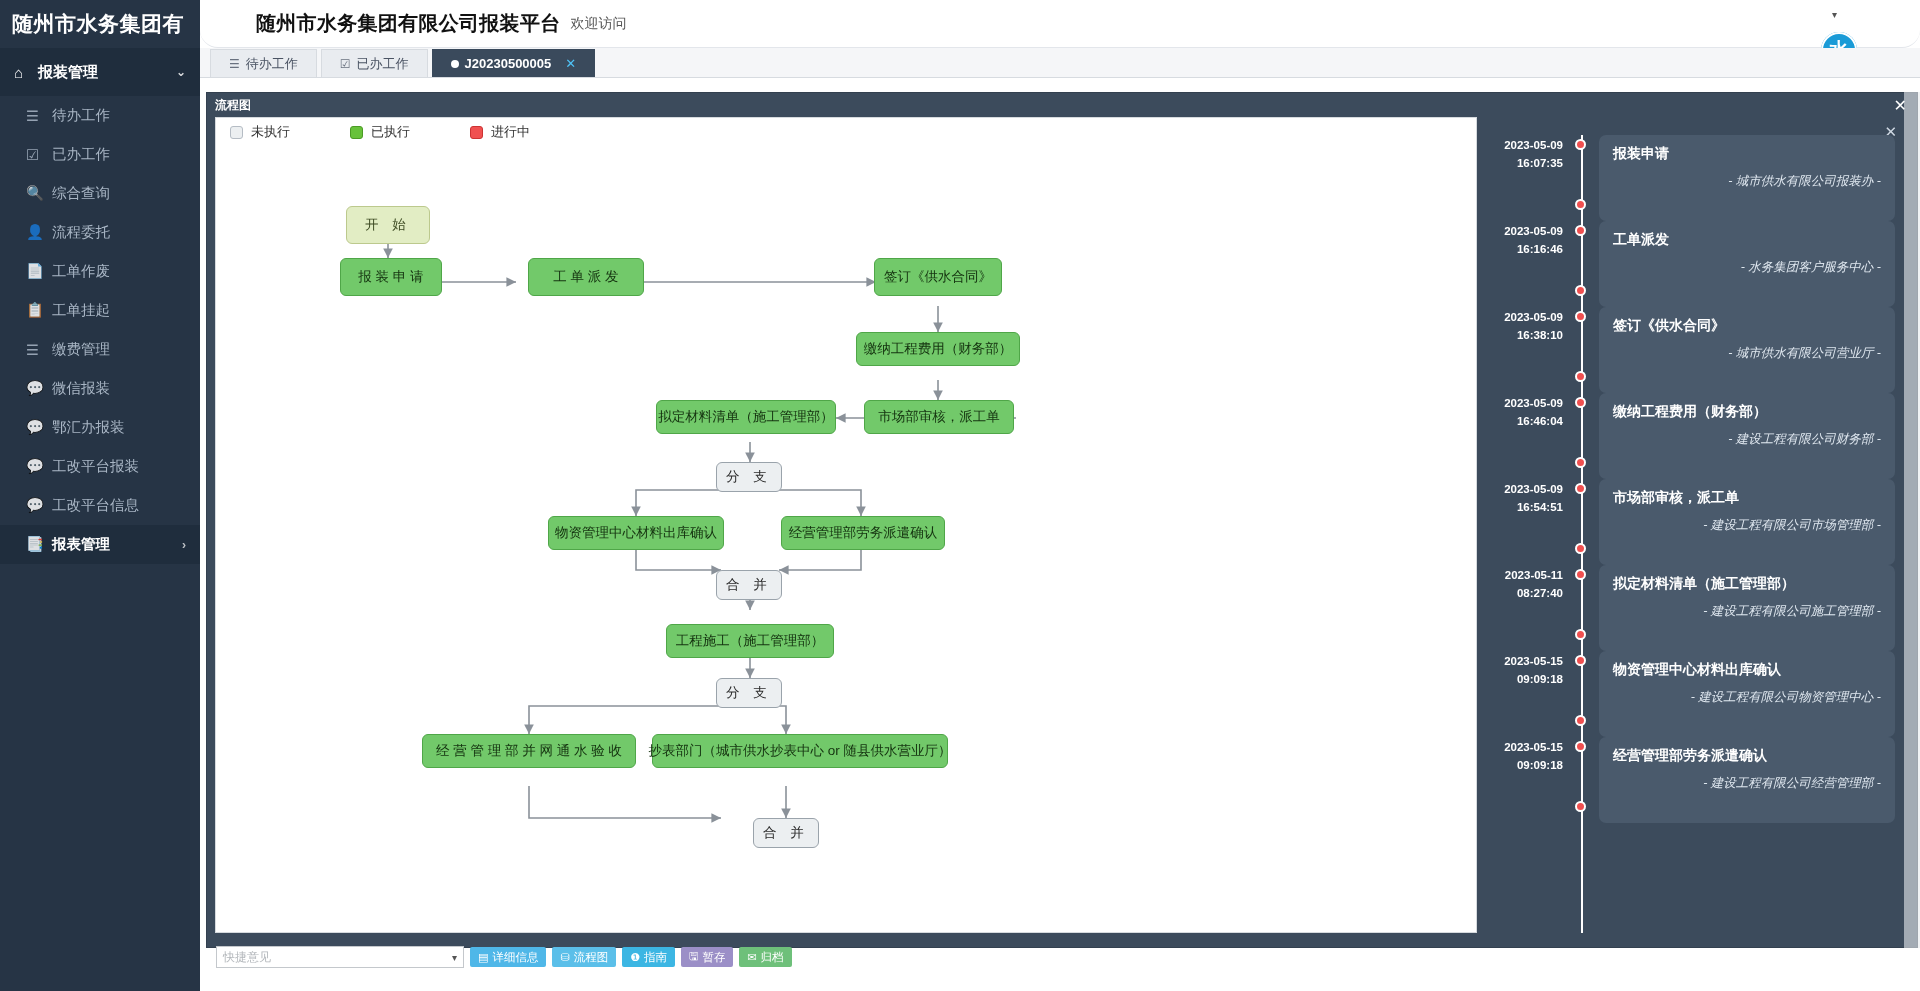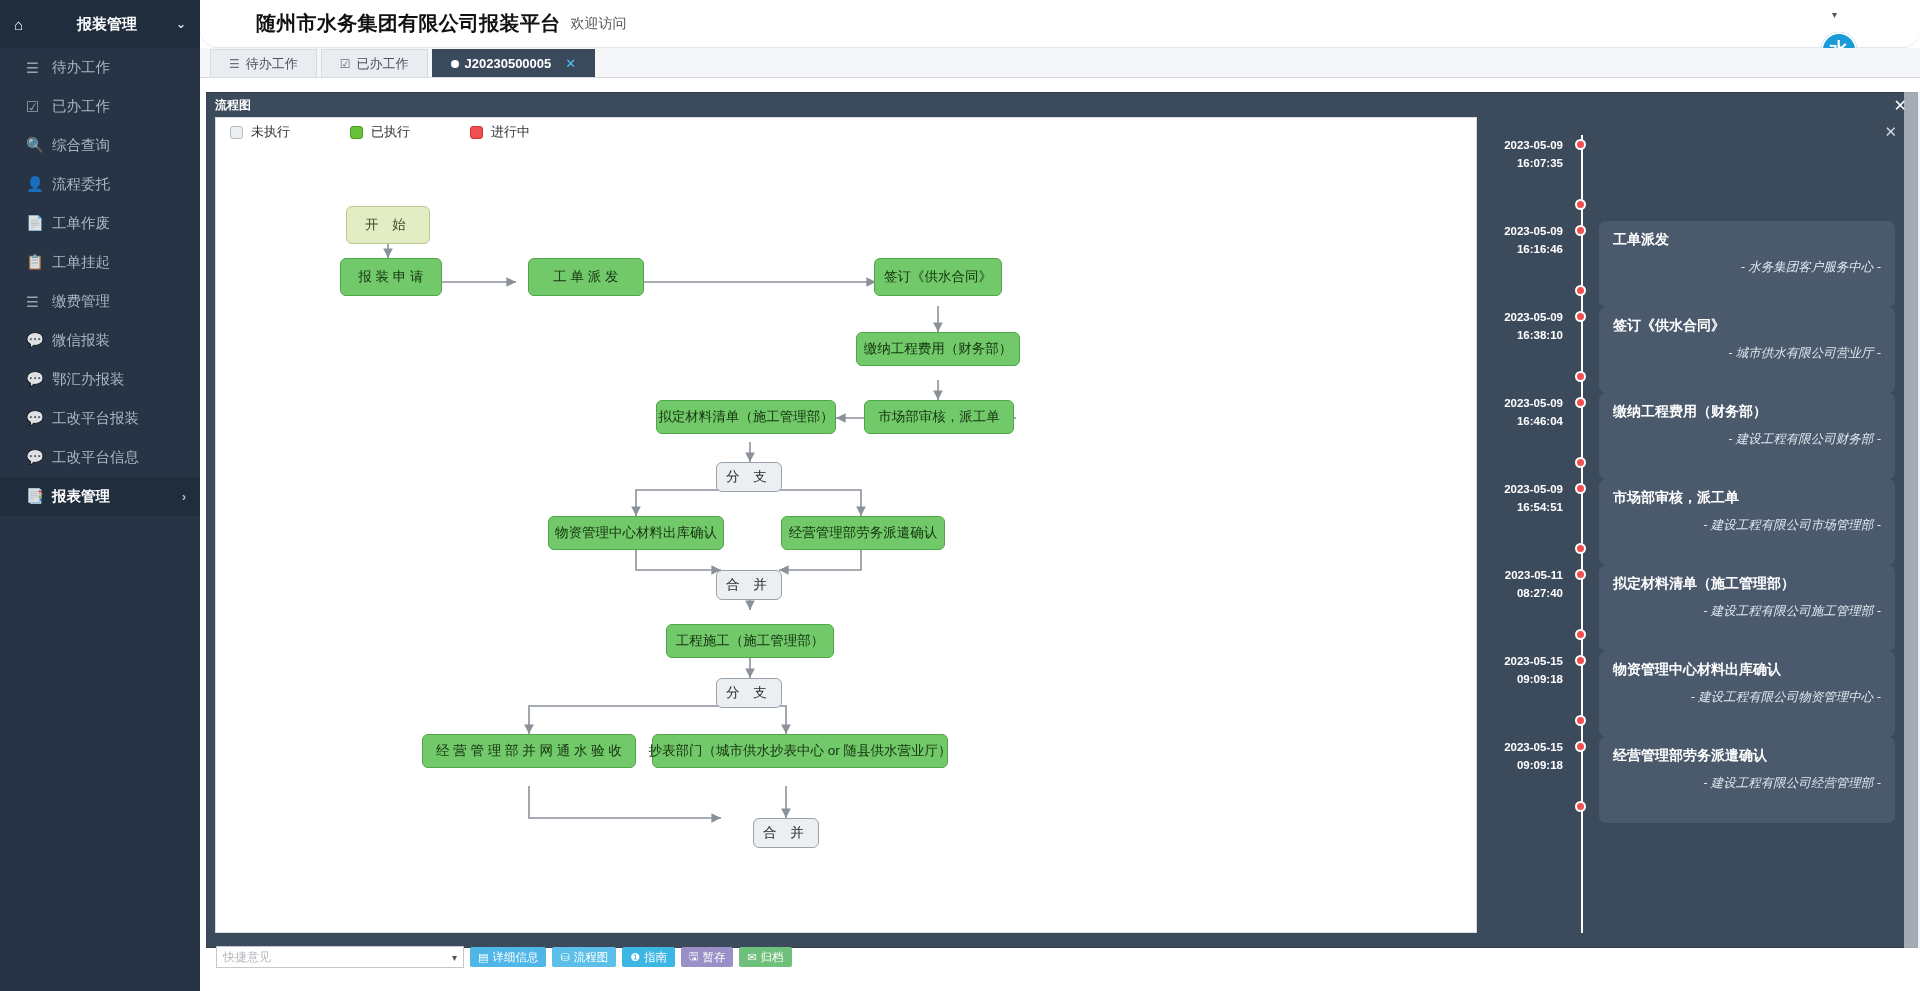--- a/index.html
+++ b/index.html
@@ -20,21 +20,21 @@
     color: #fff; font-size: 21px; font-weight: bold;
     white-space: nowrap; overflow: hidden;
     letter-spacing: .5px;
   }
   .menu-group {
     height: 48px; display: flex; align-items: center;
     background: #1f2d3d; color: #fff; font-weight: bold;
     font-size: 15px; padding: 0 14px; cursor: pointer;
   }
   .menu-group .gicon { width: 24px; font-size: 15px; display:inline-block; }
-  .menu-group .gtext { flex: 1; text-align: center; }
+  .menu-group .gtext { flex: 1; }
   .menu-group .gchev { font-size: 12px; opacity: .85; }
 
   .menu-item {
     height: 39px; display: flex; align-items: center;
     font-size: 14.5px; color: #a9b6c5; padding: 0 14px 0 26px;
     cursor: pointer; white-space: nowrap;
   }
   .menu-item .micon {
     width: 26px; flex: 0 0 26px; display: inline-flex;
     align-items: center; justify-content: flex-start;
@@ -218,20 +218,21 @@
     position: absolute; right: 0; top: 92px; width: 16px; height: 856px;
     background: #e8ebee; opacity: .6;
   }
 </style>
 </head>
 <body>
 
 <div id="app">
 
   <div id="sidebar">
+    <div id="brand">随州市水务集团有</div>
     <div class="menu-group">
       <span class="gicon">⌂</span>
       <span class="gtext">报装管理</span>
       <span class="gchev">⌄</span>
     </div>
     <div id="sidebar-items">
         <div class="menu-item">
           <span class="micon">☰</span>
           <span>待办工作</span>
         </div>
@@ -384,20 +385,24 @@
       <div id="tl-inner">
           <div class="tl-row">
             <div class="tl-time">
               <div>2023-05-09</div>
               <div>16:07:35</div>
             </div>
             <div class="tl-dot-col">
               <span class="tl-dot"></span>
               <span class="tl-dot mid"></span>
             </div>
+            <div class="tl-card">
+              <div class="tl-title">报装申请</div>
+              <div class="tl-desc">- 城市供水有限公司报装办 -</div>
+            </div>
           </div>
           <div class="tl-row">
             <div class="tl-time">
               <div>2023-05-09</div>
               <div>16:16:46</div>
             </div>
             <div class="tl-dot-col">
               <span class="tl-dot"></span>
               <span class="tl-dot mid"></span>
             </div>

